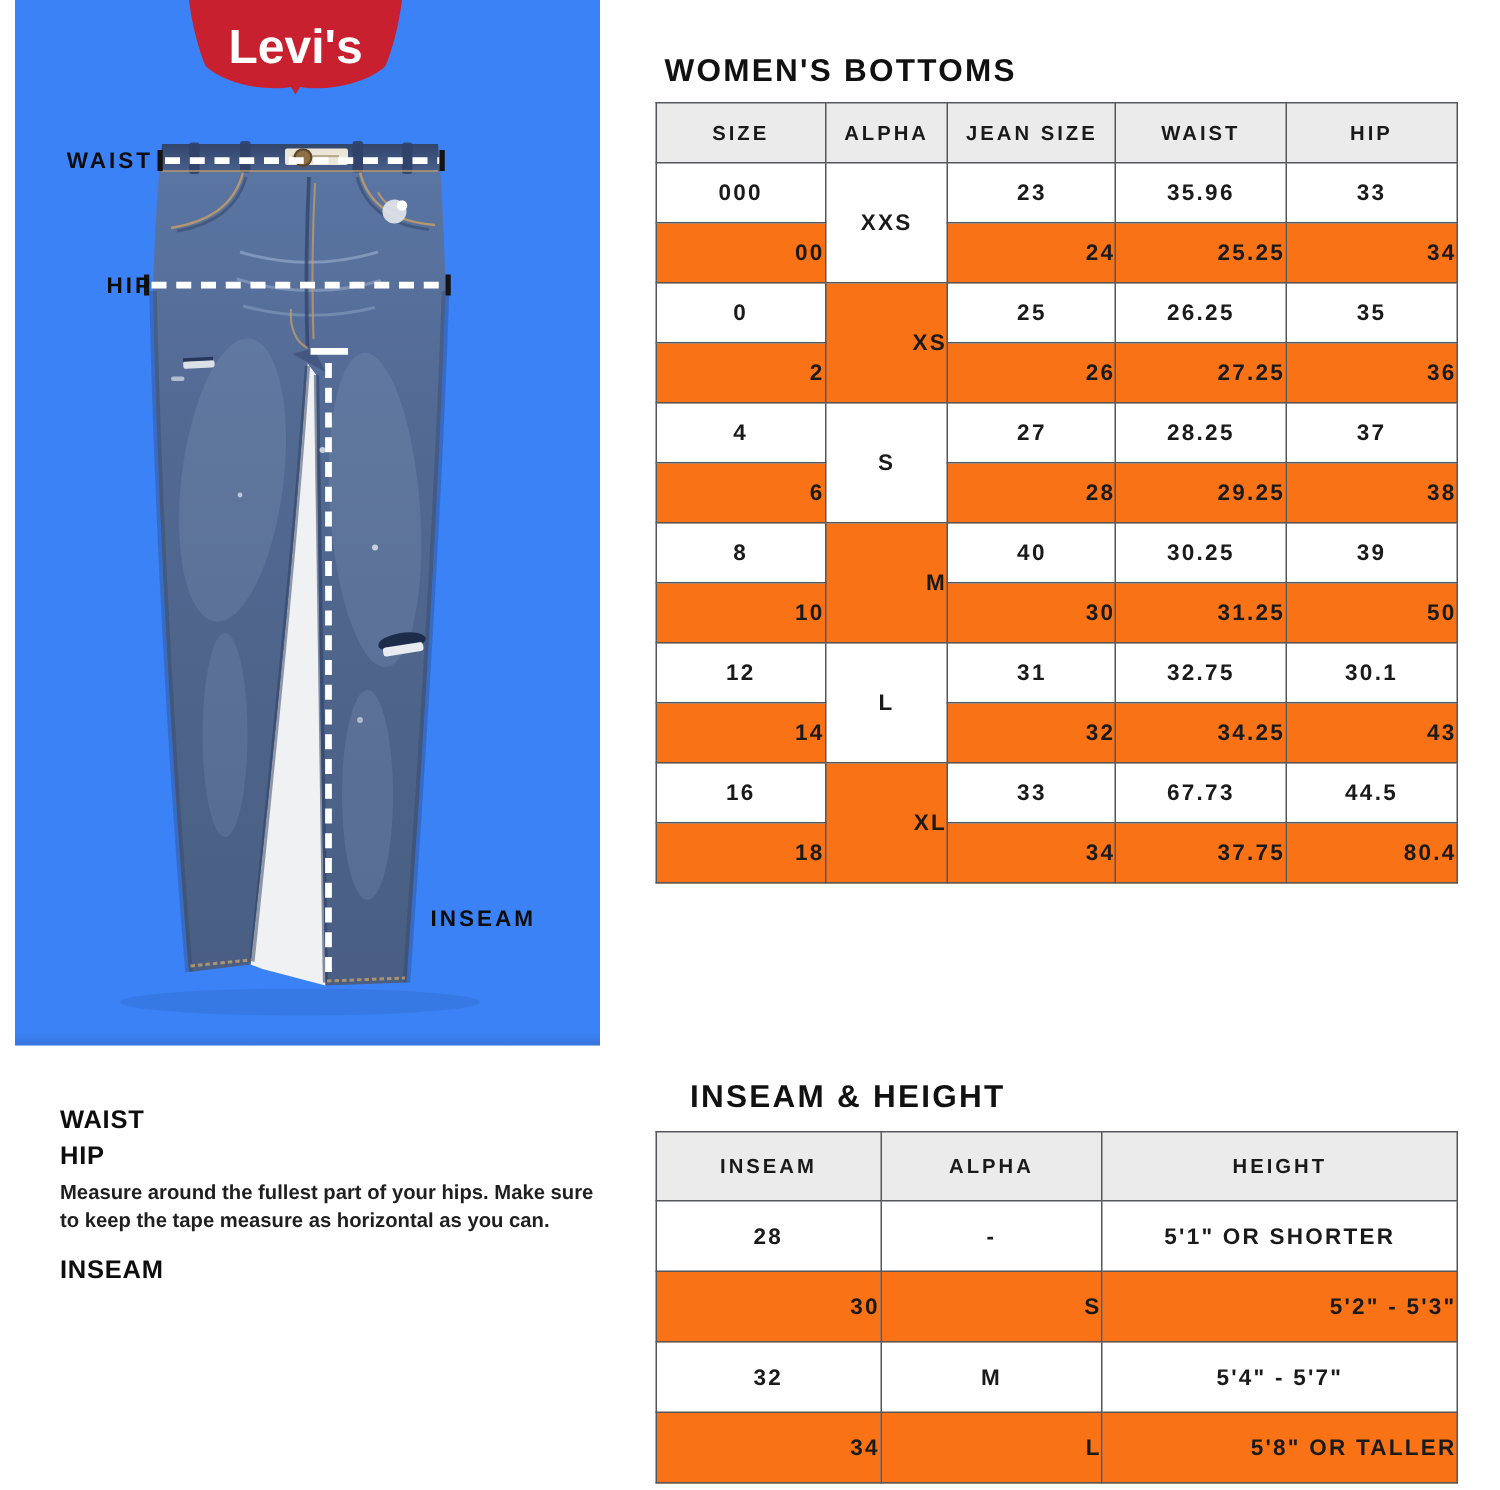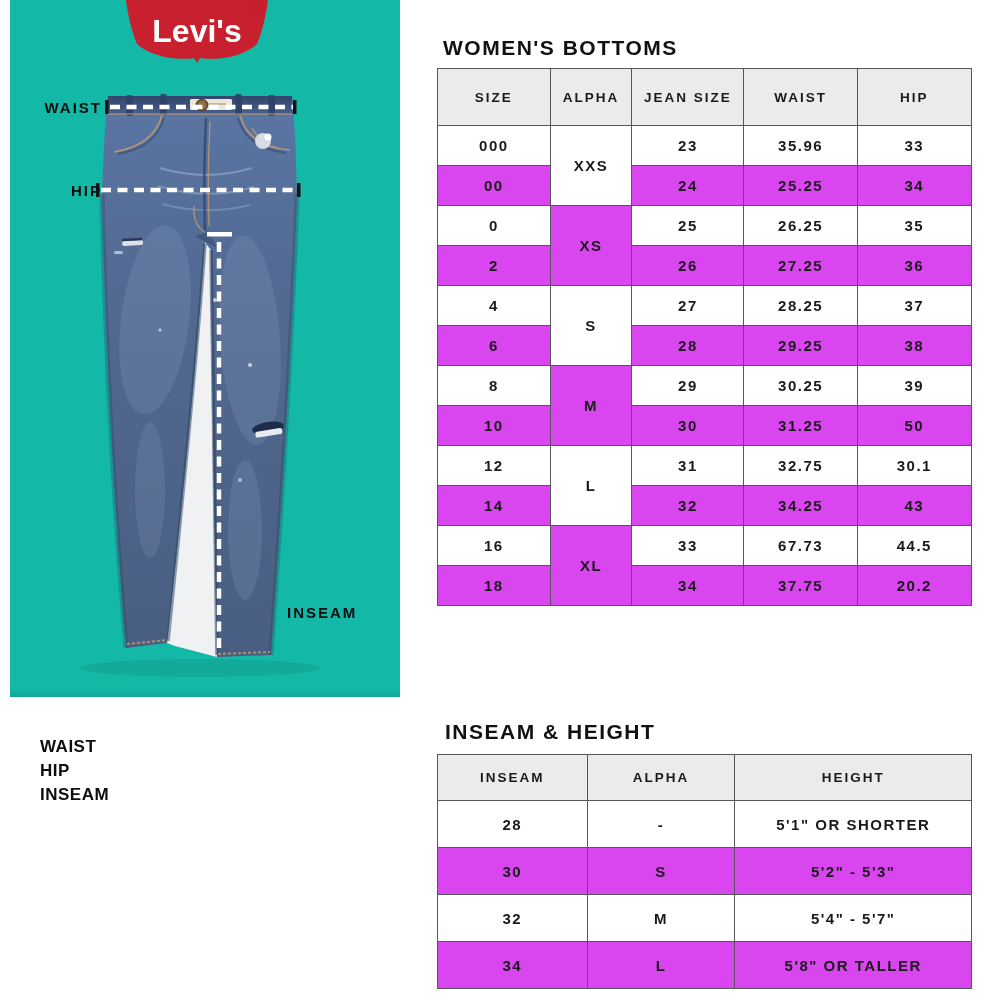--- a/index.html
+++ b/index.html
@@ -2,42 +2,42 @@
 <html><head>
 <meta charset="utf-8">
 <style>
   html,body{margin:0;padding:0;}
   body{
     width:1000px;height:993px;position:relative;background:#ffffff;
     font-family:"Liberation Sans","DejaVu Sans",sans-serif;color:#1a1a1a;
     overflow:hidden;
   }
   
-  .photo-panel{position:absolute;left:10px;top:0;width:390px;height:697px;background:#14b8a6;}
+  .photo-panel{position:absolute;left:10px;top:0;width:390px;height:697px;background:#3b82f6;}
   .photo-panel .bottom-shade{position:absolute;left:0;bottom:0;width:100%;height:9px;
     background:linear-gradient(to bottom,rgba(0,0,0,0),rgba(0,0,0,0.10));}
   .measure-label{position:absolute;font-weight:bold;font-size:15px;letter-spacing:2px;color:#0d0d0d;}
   .label-waist{left:32px;top:99px;width:70px;text-align:right;}
   .label-hip{left:32px;top:182px;width:70px;text-align:right;}
   .label-inseam{left:287px;top:604px;}
   
   .section-title{position:absolute;font-size:21px;font-weight:bold;letter-spacing:1.5px;color:#111;}
   .title-bottoms{left:443px;top:36px;}
-  .title-inseam{left:445px;top:720px;}
+  .title-inseam{left:460px;top:720px;}
   
   table.size-table{position:absolute;border-collapse:collapse;table-layout:fixed;width:535px;
     background:#fff;}
   table.size-table th,table.size-table td{
     border:1.5px solid #55565a;text-align:center;vertical-align:middle;
     font-weight:bold;color:#1a1a1a;padding:0;}
   table.size-table th{font-size:13.5px;letter-spacing:2px;background:#ebebec;}
   table.size-table td{font-size:15px;letter-spacing:1.5px;background:#ffffff;}
-  table.size-table td.shade{background:#d946ef;}
+  table.size-table td.shade{background:#f97316;text-align:right;}
   #womens-table{left:437px;top:68px;}
-  #womens-table thead tr{height:57px;}
+  #womens-table thead tr{height:40px;}
   #womens-table tbody tr{height:40px;}
   #inseam-table{left:437px;top:754px;}
   #inseam-table thead tr{height:46px;}
   #inseam-table tbody tr{height:47px;}
   
   .guide{position:absolute;left:40px;top:737px;width:372px;}
   .guide h3{font-size:17px;font-weight:bold;letter-spacing:0.5px;margin:0 0 4px 0;color:#0d0d0d;}
   .guide p{font-size:13.5px;font-weight:bold;line-height:19px;margin:0 0 14px 0;color:#1f1f1f;}
 </style>
 </head>
@@ -200,21 +200,21 @@
       </tr>
       <tr>
         <td class="shade">6</td>
         <td class="shade">28</td>
         <td class="shade">29.25</td>
         <td class="shade">38</td>
       </tr>
       <tr>
         <td>8</td>
         <td class="shade" rowspan="2">M</td>
-        <td>29</td>
+        <td>40</td>
         <td>30.25</td>
         <td>39</td>
       </tr>
       <tr>
         <td class="shade">10</td>
         <td class="shade">30</td>
         <td class="shade">31.25</td>
         <td class="shade">50</td>
       </tr>
       <tr>
@@ -234,21 +234,21 @@
         <td>16</td>
         <td class="shade" rowspan="2">XL</td>
         <td>33</td>
         <td>67.73</td>
         <td>44.5</td>
       </tr>
       <tr>
         <td class="shade">18</td>
         <td class="shade">34</td>
         <td class="shade">37.75</td>
-        <td class="shade">20.2</td>
+        <td class="shade">80.4</td>
       </tr>
     </tbody>
 </table>
 
 <div class="section-title title-inseam">INSEAM &amp; HEIGHT</div>
 
 <table class="size-table" id="inseam-table">
   <colgroup>
     <col style="width:28%">
       <col style="width:27.7%">
@@ -281,14 +281,15 @@
         <td class="shade">34</td>
         <td class="shade">L</td>
         <td class="shade">5'8" OR TALLER</td>
       </tr>
     </tbody>
 </table>
 
 <div class="guide">
   <h3>WAIST</h3>
   <h3>HIP</h3>
+  <p>Measure around the fullest part of your hips. Make sure to keep the tape measure as horizontal as you can.</p>
   <h3>INSEAM</h3>
 </div>
 
 </body></html>

